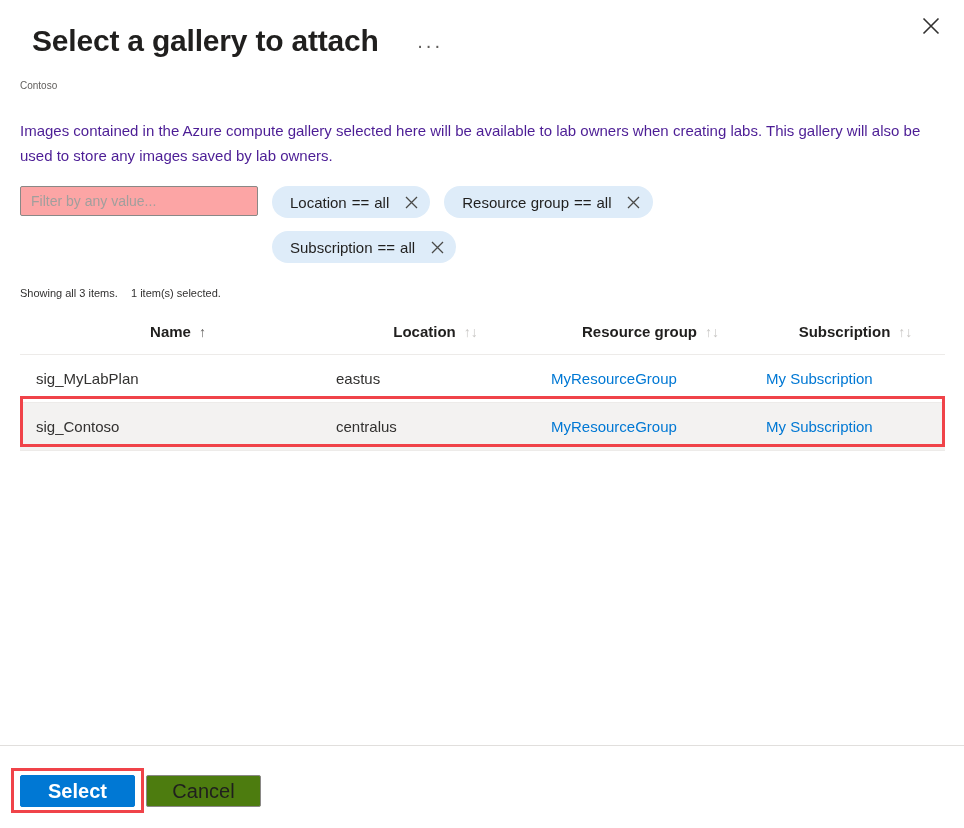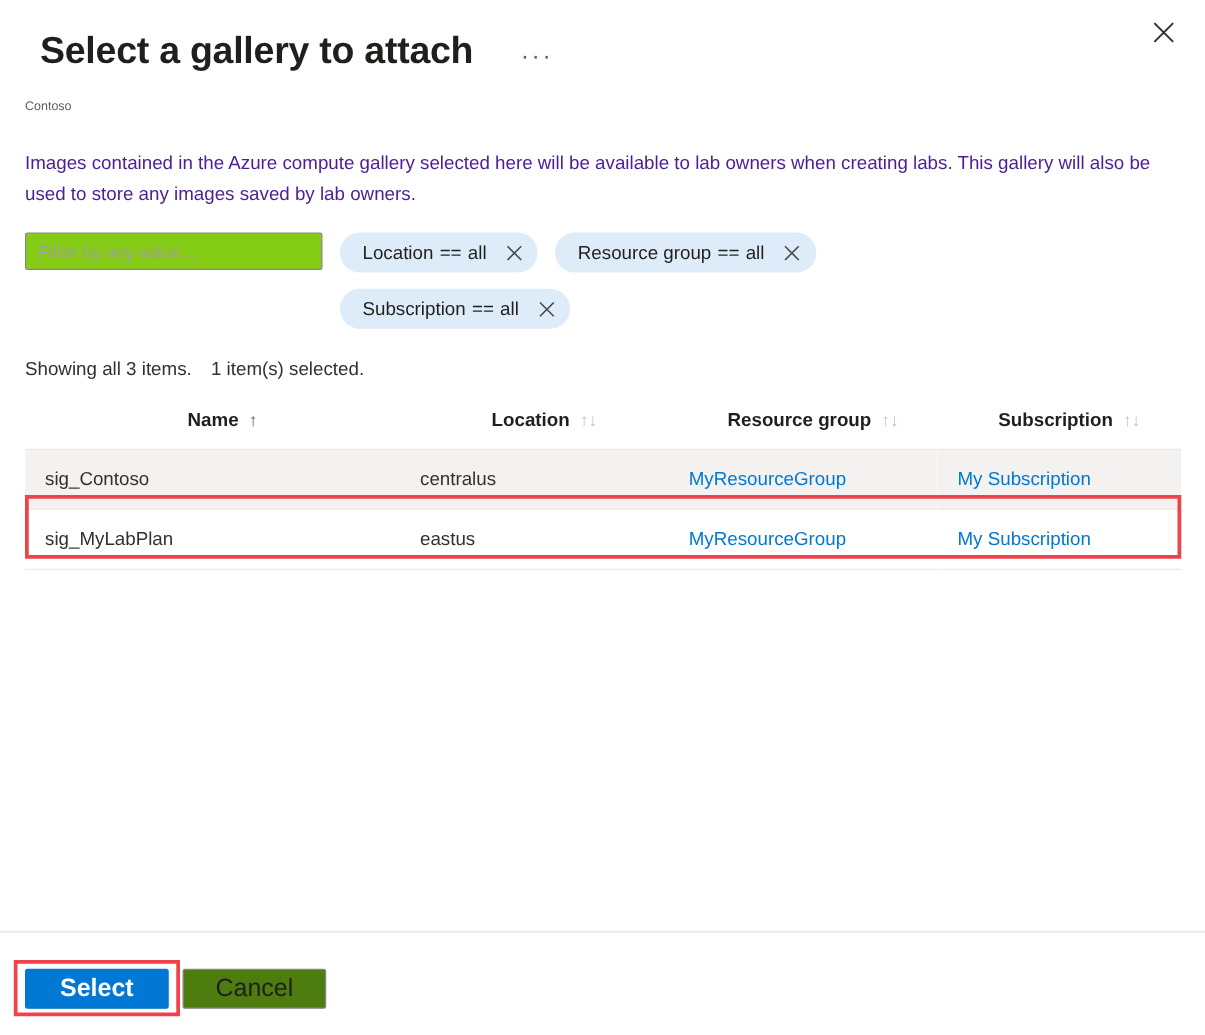--- a/index.html
+++ b/index.html
@@ -85,21 +85,21 @@
   .filter-input {
     width: 238px;
     height: 30px;
     box-sizing: border-box;
     border: 1px solid #8a8886;
     border-radius: 2px;
     padding: 0 10px;
     font-family: "Liberation Sans", sans-serif;
     font-size: 14px;
     color: #323130;
-    background: #84cc16;
+    background: #fca5a5;
     outline: none;
   }
   .filter-input::placeholder {
     color: #a19f9d;
   }
   .pill {
     display: inline-flex;
     align-items: center;
     height: 32px;
     background: #deecf9;
@@ -126,21 +126,21 @@
   .pill-close svg { display: block; }
   .filter-row-2 {
     margin: 0 20px;
     padding-left: 252px;
     margin-top: 13px;
   }
 
   
   .status-line {
     margin: 24px 20px 0 20px;
-    font-size: 15px;
+    font-size: 11px;
     color: #323130;
   }
   .status-gap { display: inline-block; width: 7px; }
 
   
   .table-wrap {
     margin: 24px 20px 0 20px;
   }
   table.grid {
     width: 925px;
@@ -329,32 +329,32 @@
         </th>
         <th>
           <span>Resource group</span><span class="sort inactive">↑↓</span>
         </th>
         <th>
           <span>Subscription</span><span class="sort inactive">↑↓</span>
         </th>
       </tr>
     </thead>
     <tbody>
+      <tr class="row">
+        <td>sig_MyLabPlan</td>
+        <td>eastus</td>
+        <td class="link-cell"><a>MyResourceGroup</a></td>
+        <td class="link-cell"><a>My Subscription</a></td>
+      </tr>
       <tr class="row selected">
         <td>sig_Contoso</td>
         <td>centralus</td>
         <td class="link-cell"><a>MyResourceGroup</a></td>
         <td class="link-cell"><a>My Subscription</a></td>
       </tr>
-      <tr class="row">
-        <td>sig_MyLabPlan</td>
-        <td>eastus</td>
-        <td class="link-cell"><a>MyResourceGroup</a></td>
-        <td class="link-cell"><a>My Subscription</a></td>
-      </tr>
     </tbody>
   </table>
 </div>
 
 <div class="annot" id="annot-row"></div>
 <div class="annot" id="annot-select"></div>
 
 <div class="footer-divider"></div>
 <div class="footer">
   <button class="btn btn-primary">Select</button>

